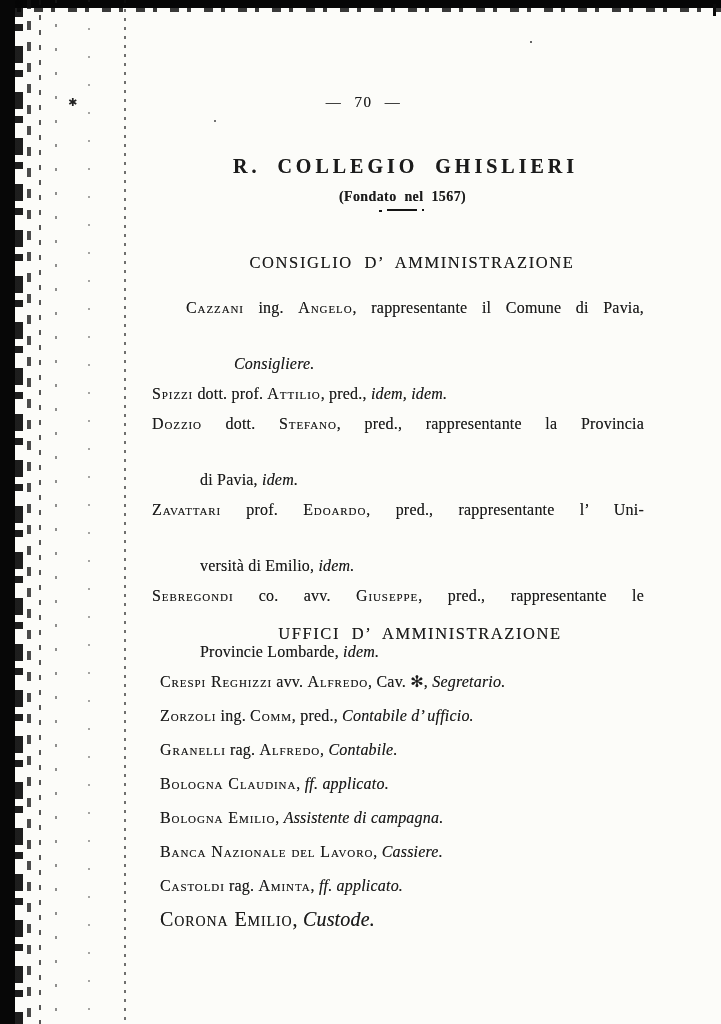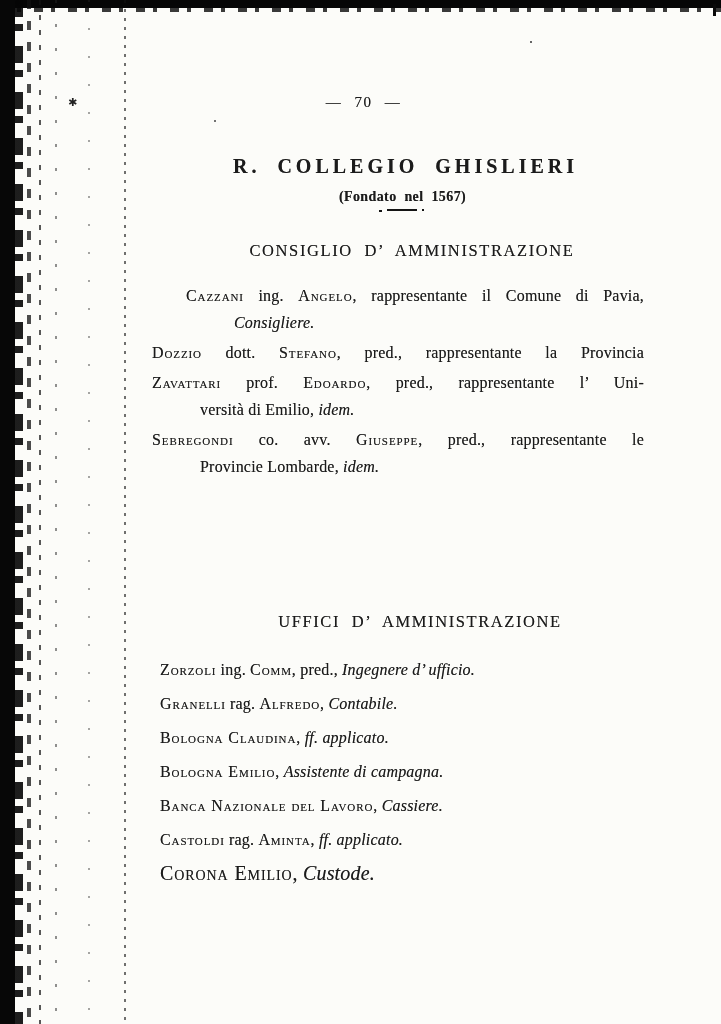--- a/index.html
+++ b/index.html
@@ -41,32 +41,32 @@
   .pagenum{position:absolute;left:0;top:94px;width:721px;text-align:center;
     font-size:15px;letter-spacing:1.5px;word-spacing:7px;transform:translateX(3px);}
   .title{position:absolute;left:0;top:155px;width:721px;text-align:center;
     font-size:20px;font-weight:bold;letter-spacing:4px;word-spacing:8px;transform:translateX(45px);}
   .subtitle{position:absolute;left:0;top:189px;width:721px;text-align:center;
     font-size:14px;font-weight:bold;letter-spacing:.4px;word-spacing:4px;transform:translateX(42px);}
 
   .section{position:absolute;width:492px;}
   #sec-0{left:152px;top:241px;}
   #sec-1{left:160px;top:612px;}
-  .section h2{margin:0;font-size:16.5px;font-weight:normal;text-align:center;
+  .section h2{margin:12px;font-size:16.5px;font-weight:normal;text-align:center;
     letter-spacing:1.6px;word-spacing:6px;transform:translateX(14px);}
   #sec-0 .entries{margin-top:21px;}
   #sec-1 .entries{margin-top:24px;}
 
   .entry{margin:0 0 3px 0;line-height:27px;font-size:16px;letter-spacing:.2px;}
   #sec-1 .entry{margin-bottom:7px;}
   #sec-0 .entry:first-child{text-indent:34px;}
   #sec-1 .entry:last-child{font-size:20px;}
 
   .jline{display:block;text-align:justify;text-align-last:justify;}
-  .cline{display:block;padding-left:48px;}
+  .cline{display:block;padding-left:48px;margin-top:29px;}
   .sline{display:inline;}
 
   .sc{font-variant:small-caps;letter-spacing:.9px;}
   .i{font-style:italic;}
   .p{}
 </style>
 </head>
 <body>
 
 <div class="page">
@@ -90,38 +90,41 @@
   <div class="title">R. COLLEGIO GHISLIERI</div>
   <div class="subtitle">(Fondato nel 1567)</div>
 
   <div class="section" id="sec-0">
     <h2>CONSIGLIO D’ AMMINISTRAZIONE</h2>
     <div class="entries">
         <p class="entry">
           <span class="jline"><span class="sc">Cazzani</span><span class="p"> ing. </span><span class="sc">Angelo</span><span class="p">, rappresentante il Comune di Pavia,</span></span>
           <span class="cline"><span class="i">Consigliere.</span></span>
         </p>
+        <p class="entry"><span class="sline"><span class="sc">Spizzi</span><span class="p"> dott. prof. </span><span class="sc">Attilio</span><span class="p">, pred., </span><span class="i">idem, idem.</span></span></p>
         <p class="entry">
           <span class="jline"><span class="sc">Dozzio</span><span class="p"> dott. </span><span class="sc">Stefano</span><span class="p">, pred., rappresentante la Provincia</span></span>
+          <span class="cline"><span class="p">di Pavia, </span><span class="i">idem.</span></span>
         </p>
         <p class="entry">
           <span class="jline"><span class="sc">Zavattari</span><span class="p"> prof. </span><span class="sc">Edoardo</span><span class="p">, pred., rappresentante l’ Uni-</span></span>
           <span class="cline"><span class="p">versità di Emilio, </span><span class="i">idem.</span></span>
         </p>
         <p class="entry">
           <span class="jline"><span class="sc">Sebregondi</span><span class="p"> co. avv. </span><span class="sc">Giuseppe</span><span class="p">, pred., rappresentante le</span></span>
           <span class="cline"><span class="p">Provincie Lombarde, </span><span class="i">idem.</span></span>
         </p>
       </div>
   </div>
 
   <div class="section" id="sec-1">
     <h2>UFFICI D’ AMMINISTRAZIONE</h2>
     <div class="entries">
-        <p class="entry"><span class="sline"><span class="sc">Zorzoli</span><span class="p"> ing. </span><span class="sc">Comm</span><span class="p">, pred., </span><span class="i">Ingegnere d’ ufficio.</span></span></p>
+        <p class="entry"><span class="sline"><span class="sc">Crespi Reghizzi</span><span class="p"> avv. </span><span class="sc">Alfredo</span><span class="p">, Cav. ✻, </span><span class="i">Segretario.</span></span></p>
+        <p class="entry"><span class="sline"><span class="sc">Zorzoli</span><span class="p"> ing. </span><span class="sc">Comm</span><span class="p">, pred., </span><span class="i">Contabile d’ ufficio.</span></span></p>
         <p class="entry"><span class="sline"><span class="sc">Granelli</span><span class="p"> rag. </span><span class="sc">Alfredo</span><span class="p">, </span><span class="i">Contabile.</span></span></p>
         <p class="entry"><span class="sline"><span class="sc">Bologna Claudina</span><span class="p">, </span><span class="i">ff. applicato.</span></span></p>
         <p class="entry"><span class="sline"><span class="sc">Bologna Emilio</span><span class="p">, </span><span class="i">Assistente di campagna.</span></span></p>
         <p class="entry"><span class="sline"><span class="sc">Banca Nazionale del Lavoro</span><span class="p">, </span><span class="i">Cassiere.</span></span></p>
         <p class="entry"><span class="sline"><span class="sc">Castoldi</span><span class="p"> rag. </span><span class="sc">Aminta</span><span class="p">, </span><span class="i">ff. applicato.</span></span></p>
         <p class="entry"><span class="sline"><span class="sc">Corona Emilio</span><span class="p">, </span><span class="i">Custode.</span></span></p>
       </div>
   </div>
 
 </div>

